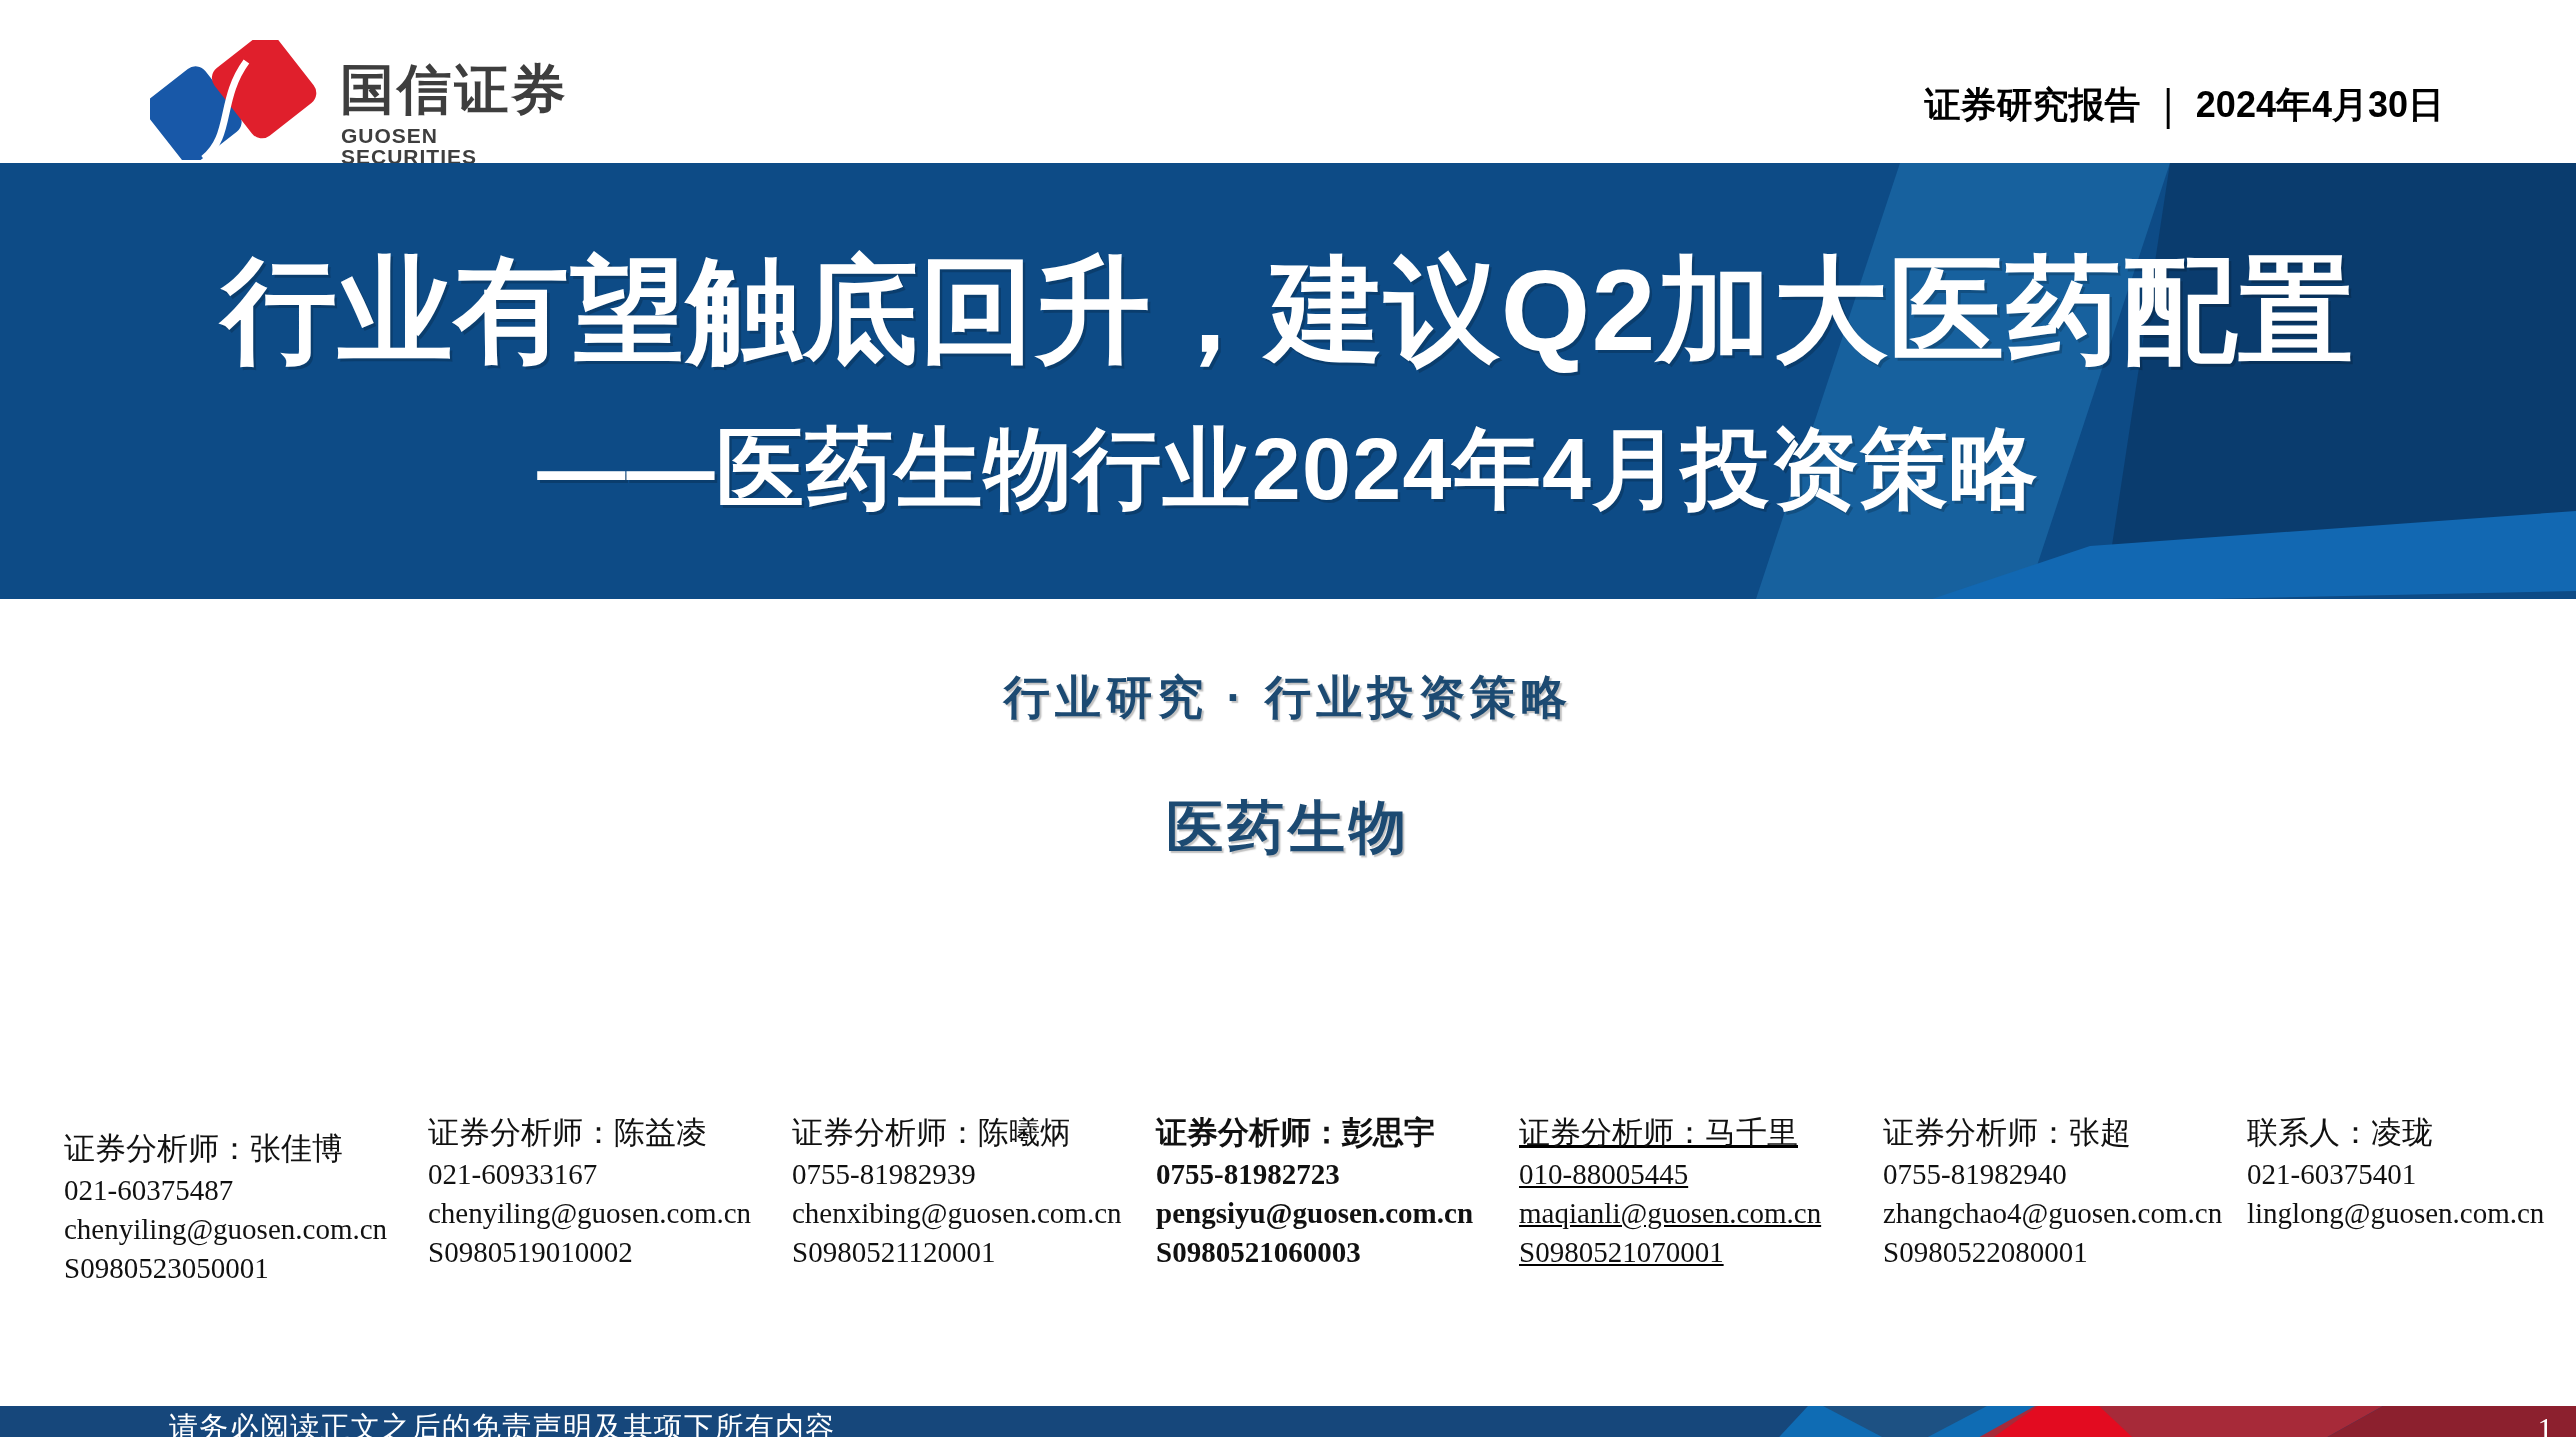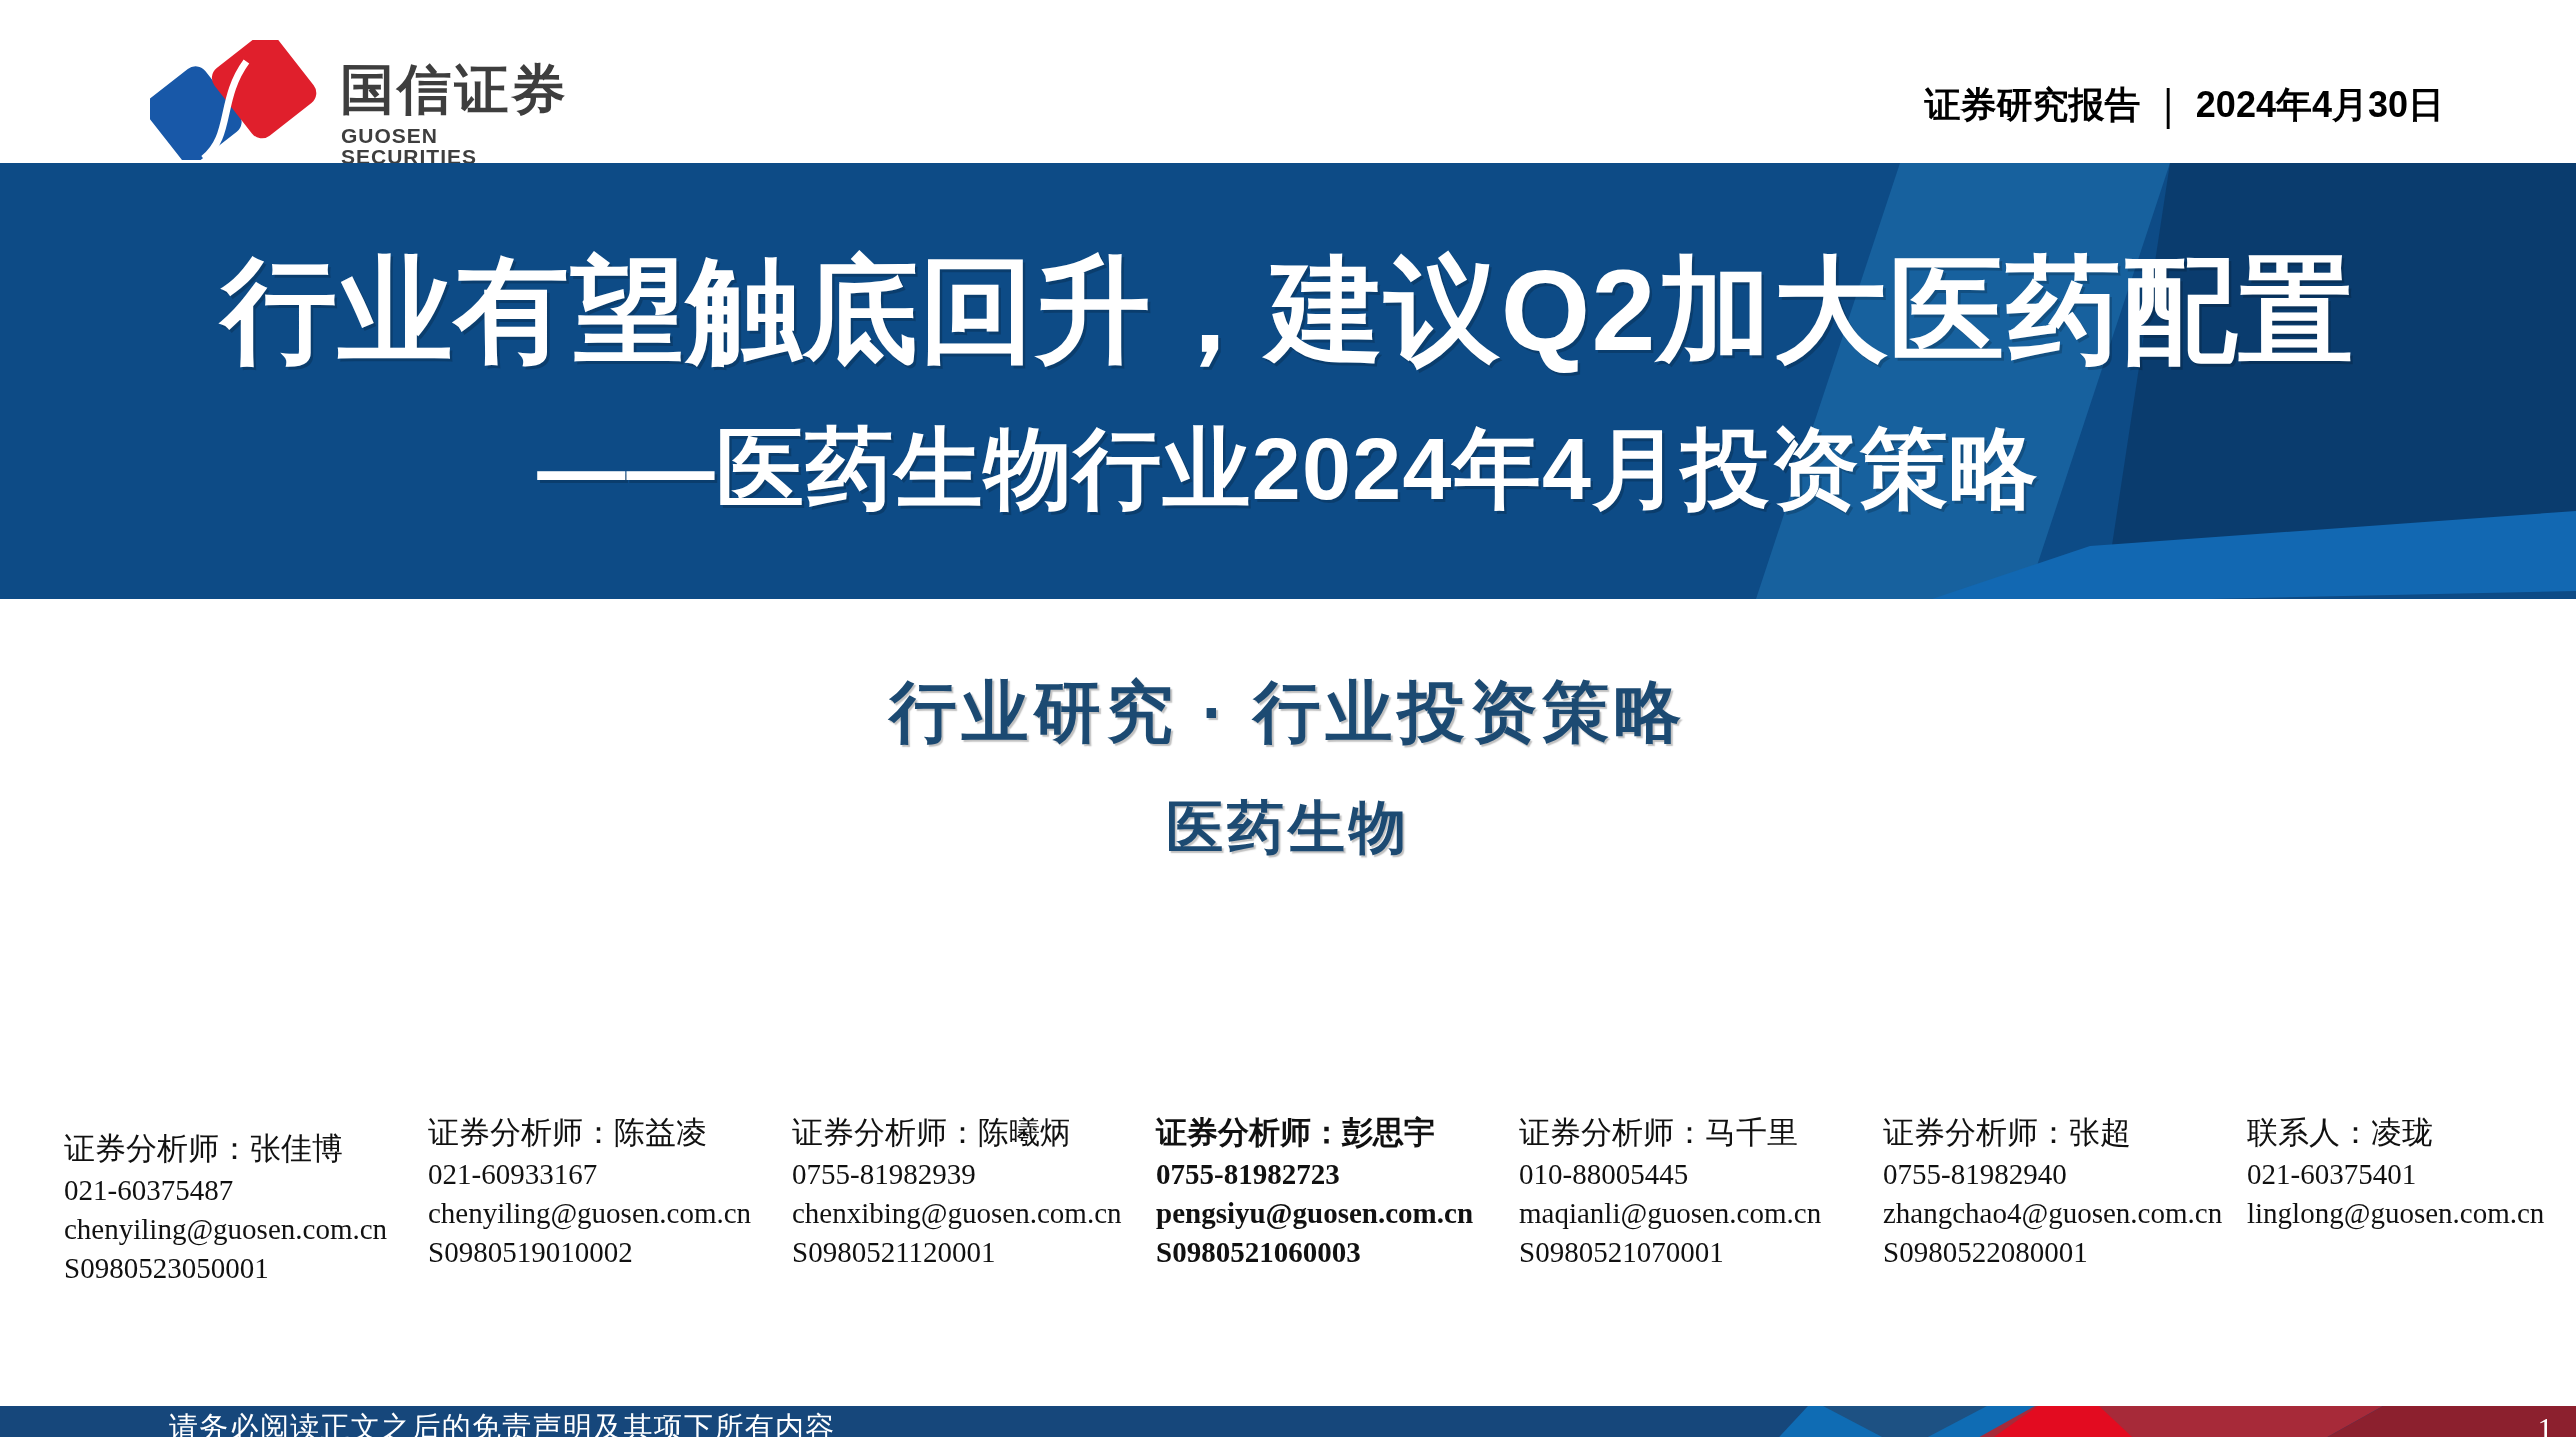--- a/index.html
+++ b/index.html
@@ -34,21 +34,21 @@
   .banner-title{position:absolute;left:0;top:84px;width:100%;text-align:center;color:#fff;
     font-size:115px;font-weight:bold;line-height:1.1;letter-spacing:1.3px;white-space:nowrap;
     text-shadow:2.6px 2.6px 0 rgba(0,0,0,0.18);}
   .banner-subtitle{position:absolute;left:0;top:258px;width:100%;text-align:center;color:#fff;
     font-size:88px;font-weight:bold;line-height:1.1;letter-spacing:1.3px;white-space:nowrap;
     text-shadow:2.6px 2.6px 0 rgba(0,0,0,0.18);}
 
   
   .mid-line{position:absolute;left:0;width:100%;text-align:center;color:var(--text-blue);
     font-weight:bold;white-space:nowrap;text-shadow:1.9px 1.9px 1.3px rgba(0,0,0,0.25);}
-  .mid-1{top:667px;font-size:67px;letter-spacing:5.2px;}
+  .mid-1{top:667px;font-size:46px;letter-spacing:5.2px;}
   .mid-2{top:790px;font-size:57px;letter-spacing:3.9px;}
   .mid-3{top:902px;font-size:61px;letter-spacing:2.6px;}
 
   
   .analysts-row{position:absolute;left:64px;top:1116px;width:2512px;height:167px;}
   .analyst{position:absolute;top:0;width:361px;}
   .a-title{height:41px;font-size:31px;color:var(--ink);line-height:33px;white-space:nowrap;}
   .a-serif{height:39px;font-family:"Liberation Serif",serif;font-size:29px;color:var(--ink);line-height:35px;white-space:nowrap;}
 
   
@@ -113,21 +113,21 @@
         <div class="a-serif">0755-81982939</div>
         <div class="a-serif">chenxibing@guosen.com.cn</div>
         <div class="a-serif">S0980521120001</div>
       </div>
       <div class="analyst" style="left: 1092px; font-weight: bold;">
         <div class="a-title">证券分析师：彭思宇</div>
         <div class="a-serif">0755-81982723</div>
         <div class="a-serif">pengsiyu@guosen.com.cn</div>
         <div class="a-serif">S0980521060003</div>
       </div>
-      <div class="analyst" style="left: 1455px;">
+      <div class="analyst" style="left: 1455px; text-decoration: underline;">
         <div class="a-title">证券分析师：马千里</div>
         <div class="a-serif">010-88005445</div>
         <div class="a-serif">maqianli@guosen.com.cn</div>
         <div class="a-serif">S0980521070001</div>
       </div>
       <div class="analyst" style="left: 1819px;">
         <div class="a-title">证券分析师：张超</div>
         <div class="a-serif">0755-81982940</div>
         <div class="a-serif">zhangchao4@guosen.com.cn</div>
         <div class="a-serif">S0980522080001</div>

